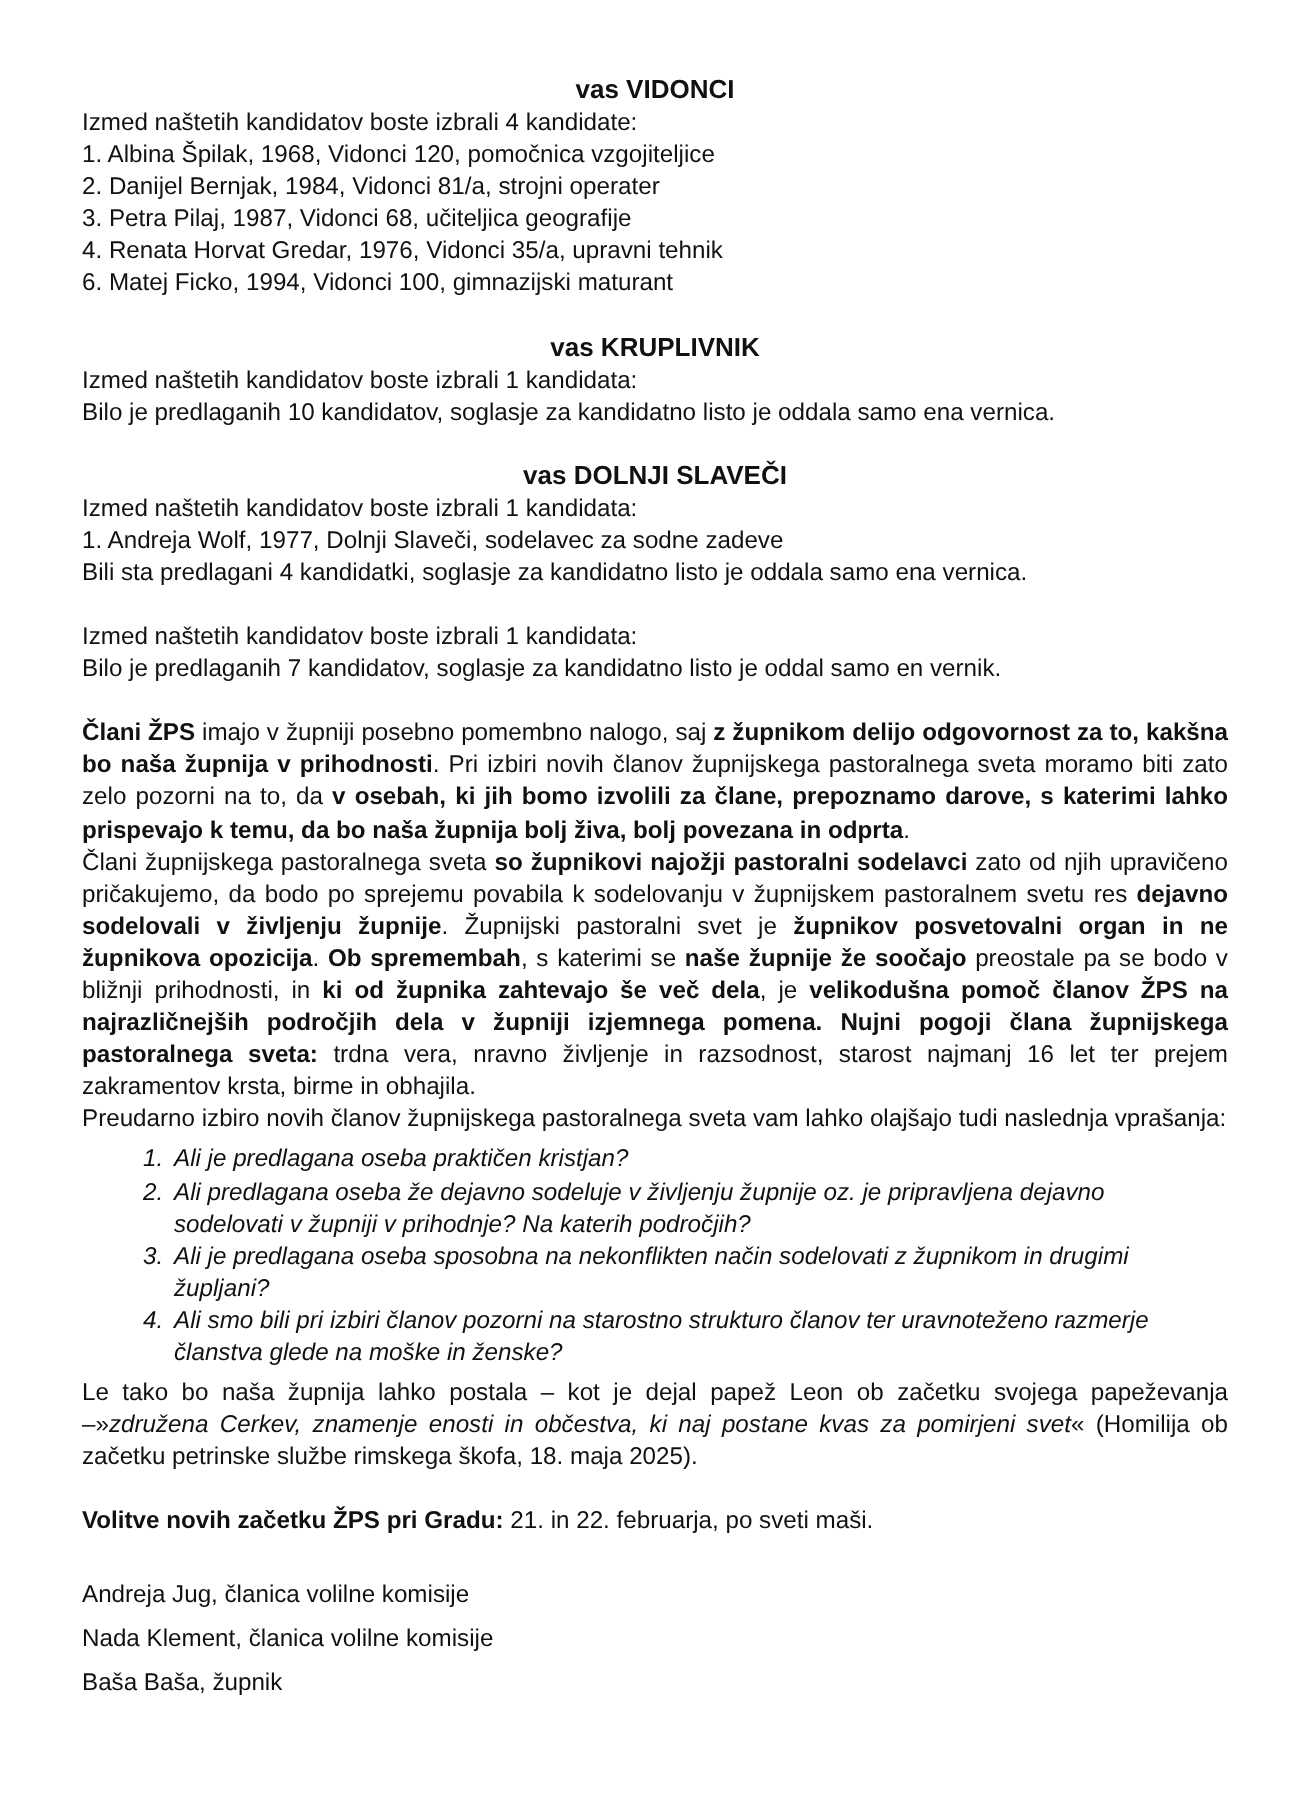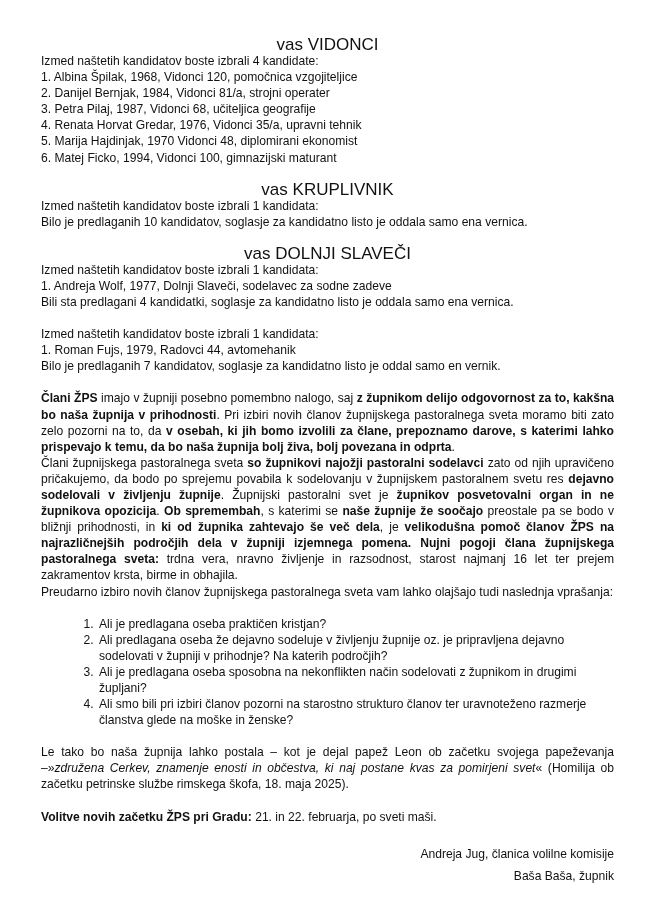--- a/index.html
+++ b/index.html
@@ -3,45 +3,44 @@
 <meta charset="utf-8">
 <style>
   html, body { margin: 0; padding: 0; background: #ffffff; }
   body {
     width: 651px; height: 897px; overflow: hidden; position: relative;
     font-family: "Liberation Sans", sans-serif; color: #111111;
     font-size: 12.1px;
   }
   .page { position: absolute; left: 41px; top: 37px; width: 573px; }
   .heading {
-    text-align: center; font-weight: normal; font-size: 17px;
+    text-align: center; font-weight: bold; font-size: 13px;
     line-height: 16px; height: 16px; margin-top: 0;
   }
   .line { line-height: 16.1px; height: 16.1px; white-space: nowrap; }
   .gap { height: 16px; }
   .para { line-height: 16.1px; text-align: justify; text-align-last: left; }
   .para b { font-weight: bold; }
   .para i { font-style: italic; }
-  ol.q { margin: 16px; padding-left: 40px; line-height: 16.1px; }
+  ol.q { margin: 4px; padding-left: 40px; line-height: 16.1px; font-style: italic; }
   ol.q li { padding-left: 2px; }
-  .sig { text-align: right; line-height: 22px; }
+  .sig { line-height: 22px; }
 </style>
 </head>
 <body>
 
 <div class="page">
 
   <div>
     <div class="heading">vas VIDONCI</div>
     <div class="line">Izmed naštetih kandidatov boste izbrali 4 kandidate:</div>
     <div class="line">1. Albina Špilak, 1968, Vidonci 120, pomočnica vzgojiteljice</div>
     <div class="line">2. Danijel Bernjak, 1984, Vidonci 81/a, strojni operater</div>
     <div class="line">3. Petra Pilaj, 1987, Vidonci 68, učiteljica geografije</div>
     <div class="line">4. Renata Horvat Gredar, 1976, Vidonci 35/a, upravni tehnik</div>
-    <div class="line">5. Marija Hajdinjak, 1970 Vidonci 48, diplomirani ekonomist</div>
     <div class="line">6. Matej Ficko, 1994, Vidonci 100, gimnazijski maturant</div>
   </div>
   <div class="gap"></div>
 
   <div>
     <div class="heading">vas KRUPLIVNIK</div>
     <div class="line">Izmed naštetih kandidatov boste izbrali 1 kandidata:</div>
     <div class="line">Bilo je predlaganih 10 kandidatov, soglasje za kandidatno listo je oddala samo ena vernica.</div>
   </div>
   <div class="gap"></div>
@@ -49,36 +48,36 @@
   <div>
     <div class="heading">vas DOLNJI SLAVEČI</div>
     <div class="line">Izmed naštetih kandidatov boste izbrali 1 kandidata:</div>
     <div class="line">1. Andreja Wolf, 1977, Dolnji Slaveči, sodelavec za sodne zadeve</div>
     <div class="line">Bili sta predlagani 4 kandidatki, soglasje za kandidatno listo je oddala samo ena vernica.</div>
   </div>
   <div class="gap"></div>
 
   <div>
     <div class="line">Izmed naštetih kandidatov boste izbrali 1 kandidata:</div>
-    <div class="line">1. Roman Fujs, 1979, Radovci 44, avtomehanik</div>
     <div class="line">Bilo je predlaganih 7 kandidatov, soglasje za kandidatno listo je oddal samo en vernik.</div>
   </div>
   <div class="gap"></div>
 
   <div class="para" id="p1"><b>Člani ŽPS </b><span>imajo v župniji posebno pomembno nalogo, saj </span><b>z župnikom delijo odgovornost za to, kakšna bo naša župnija v prihodnosti</b><span>. Pri izbiri novih članov župnijskega pastoralnega sveta moramo biti zato zelo pozorni na to, da </span><b>v osebah, ki jih bomo izvolili za člane, prepoznamo darove, s katerimi lahko prispevajo k temu, da bo naša župnija bolj živa, bolj povezana in odprta</b><span>.</span></div>
   <div class="para" id="p2"><span>Člani župnijskega pastoralnega sveta </span><b>so župnikovi najožji pastoralni sodelavci</b><span> zato od njih upravičeno pričakujemo, da bodo po sprejemu povabila k sodelovanju v župnijskem pastoralnem svetu res </span><b>dejavno sodelovali v življenju župnije</b><span>. Župnijski pastoralni svet je </span><b>župnikov posvetovalni organ in ne župnikova opozicija</b><span>. </span><b>Ob spremembah</b><span>, s katerimi se </span><b>naše župnije že soočajo</b><span> preostale pa se bodo v bližnji prihodnosti, in </span><b>ki od župnika zahtevajo še več dela</b><span>, je </span><b>velikodušna pomoč članov ŽPS na najrazličnejših področjih dela v župniji izjemnega pomena. Nujni pogoji člana župnijskega pastoralnega sveta:</b><span> trdna vera, nravno življenje in razsodnost, starost najmanj 16 let ter prejem zakramentov krsta, birme in obhajila.</span></div>
   <div class="para">Preudarno izbiro novih članov župnijskega pastoralnega sveta vam lahko olajšajo tudi naslednja vprašanja:</div>
   <ol class="q">
     <li>Ali je predlagana oseba praktičen kristjan?</li>
     <li>Ali predlagana oseba že dejavno sodeluje v življenju župnije oz. je pripravljena dejavno sodelovati v župniji v prihodnje? Na katerih področjih?</li>
     <li>Ali je predlagana oseba sposobna na nekonflikten način sodelovati z župnikom in drugimi župljani?</li>
     <li>Ali smo bili pri izbiri članov pozorni na starostno strukturo članov ter uravnoteženo razmerje članstva glede na moške in ženske?</li>
   </ol>
   <div class="para" id="p4"><span>Le tako bo naša župnija lahko postala – kot je dejal papež Leon ob začetku svojega papeževanja –»</span><i>združena Cerkev, znamenje enosti in občestva, ki naj postane kvas za pomirjeni svet</i><span>« (Homilija ob začetku petrinske službe rimskega škofa, 18. maja 2025).</span></div>
   <div class="gap"></div>
   <div class="para"><b>Volitve novih začetku ŽPS pri Gradu:</b><span> 21. in 22. februarja, po sveti maši.</span></div>
   <div style="height:18px"></div>
 
   <div>
     <div class="sig">Andreja Jug, članica volilne komisije</div>
+    <div class="sig">Nada Klement, članica volilne komisije</div>
     <div class="sig">Baša Baša, župnik</div>
   </div>
 </div>
 
 </body></html>

